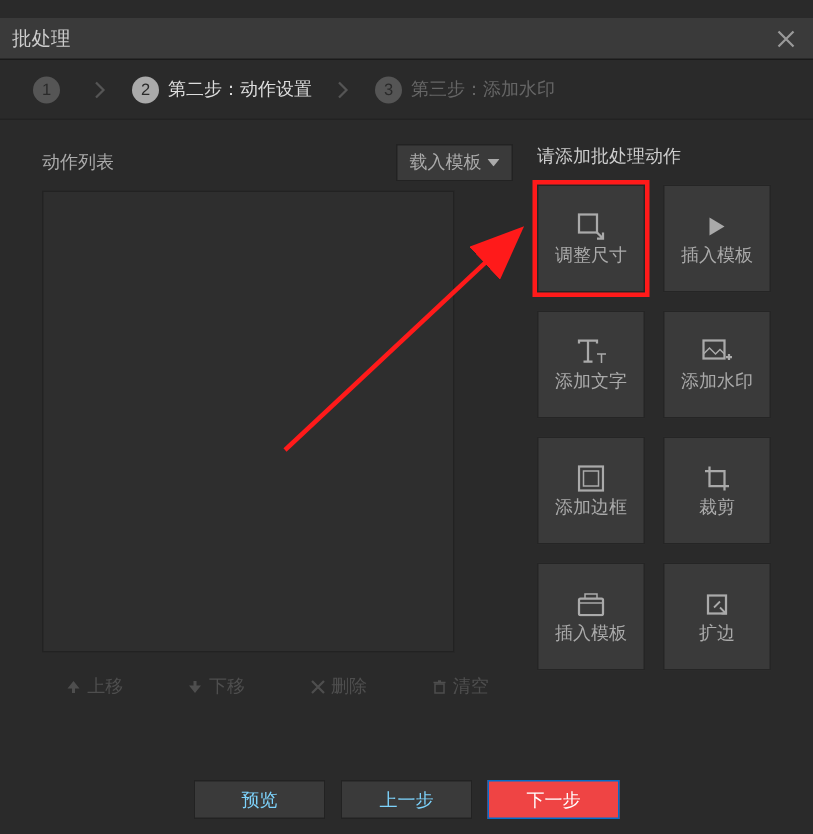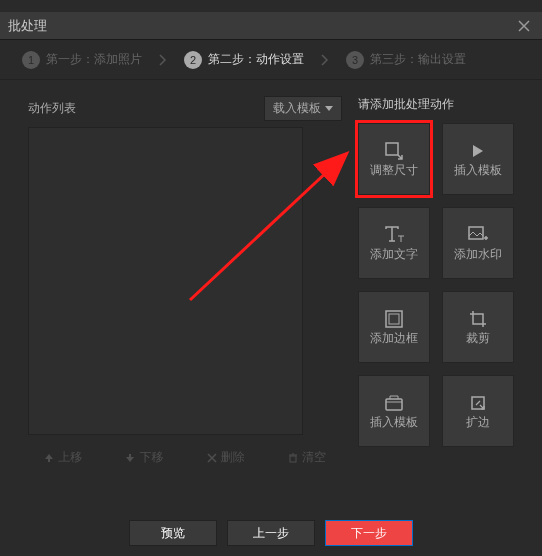--- a/index.html
+++ b/index.html
@@ -148,21 +148,21 @@
   left: 0; right: 0;
   display: flex;
   justify-content: center;
   gap: 10px;
   padding: 0 18px;
 }
 .footer-btn {
   width: 88px; height: 26px;
   background: #3a3a3a;
   border: 1px solid #222;
-  color: #ffffff;
+  color: #7dd3fc;
   font-size: 12px;
   cursor: pointer;
 }
 .footer-btn.primary {
   background: #ef4444;
   border-color: #006fcb;
   color: #fff;
 }
 svg { display: block; }
 </style>
@@ -174,39 +174,38 @@
   <span class="close-btn">
     <svg width="12" height="12" viewBox="0 0 12 12">
         <path d="M1 1 L11 11 M11 1 L1 11" stroke="#999" stroke-width="1.5"></path>
       </svg>
   </span>
 </div>
 
 <div class="stepper">
   <div class="step">
     <span class="step-num">1</span>
-    <span>第一步：添加照片</span>
   </div>
   <span class="chevron">
     <svg width="10" height="14" viewBox="0 0 10 14">
         <path d="M2 2 L7 7 L2 12" stroke="#555" stroke-width="1.5" fill="none"></path>
       </svg>
   </span>
   <div class="step active">
     <span class="step-num">2</span>
     <span>第二步：动作设置</span>
   </div>
   <span class="chevron">
     <svg width="10" height="14" viewBox="0 0 10 14">
         <path d="M2 2 L7 7 L2 12" stroke="#555" stroke-width="1.5" fill="none"></path>
       </svg>
   </span>
   <div class="step">
     <span class="step-num">3</span>
-    <span>第三步：输出设置</span>
+    <span>第三步：添加水印</span>
   </div>
 </div>
 
 <div class="content">
 
   <div class="left-panel">
     <div class="left-header">
       <span>动作列表</span>
       <button class="load-template">
         <span>载入模板</span>

